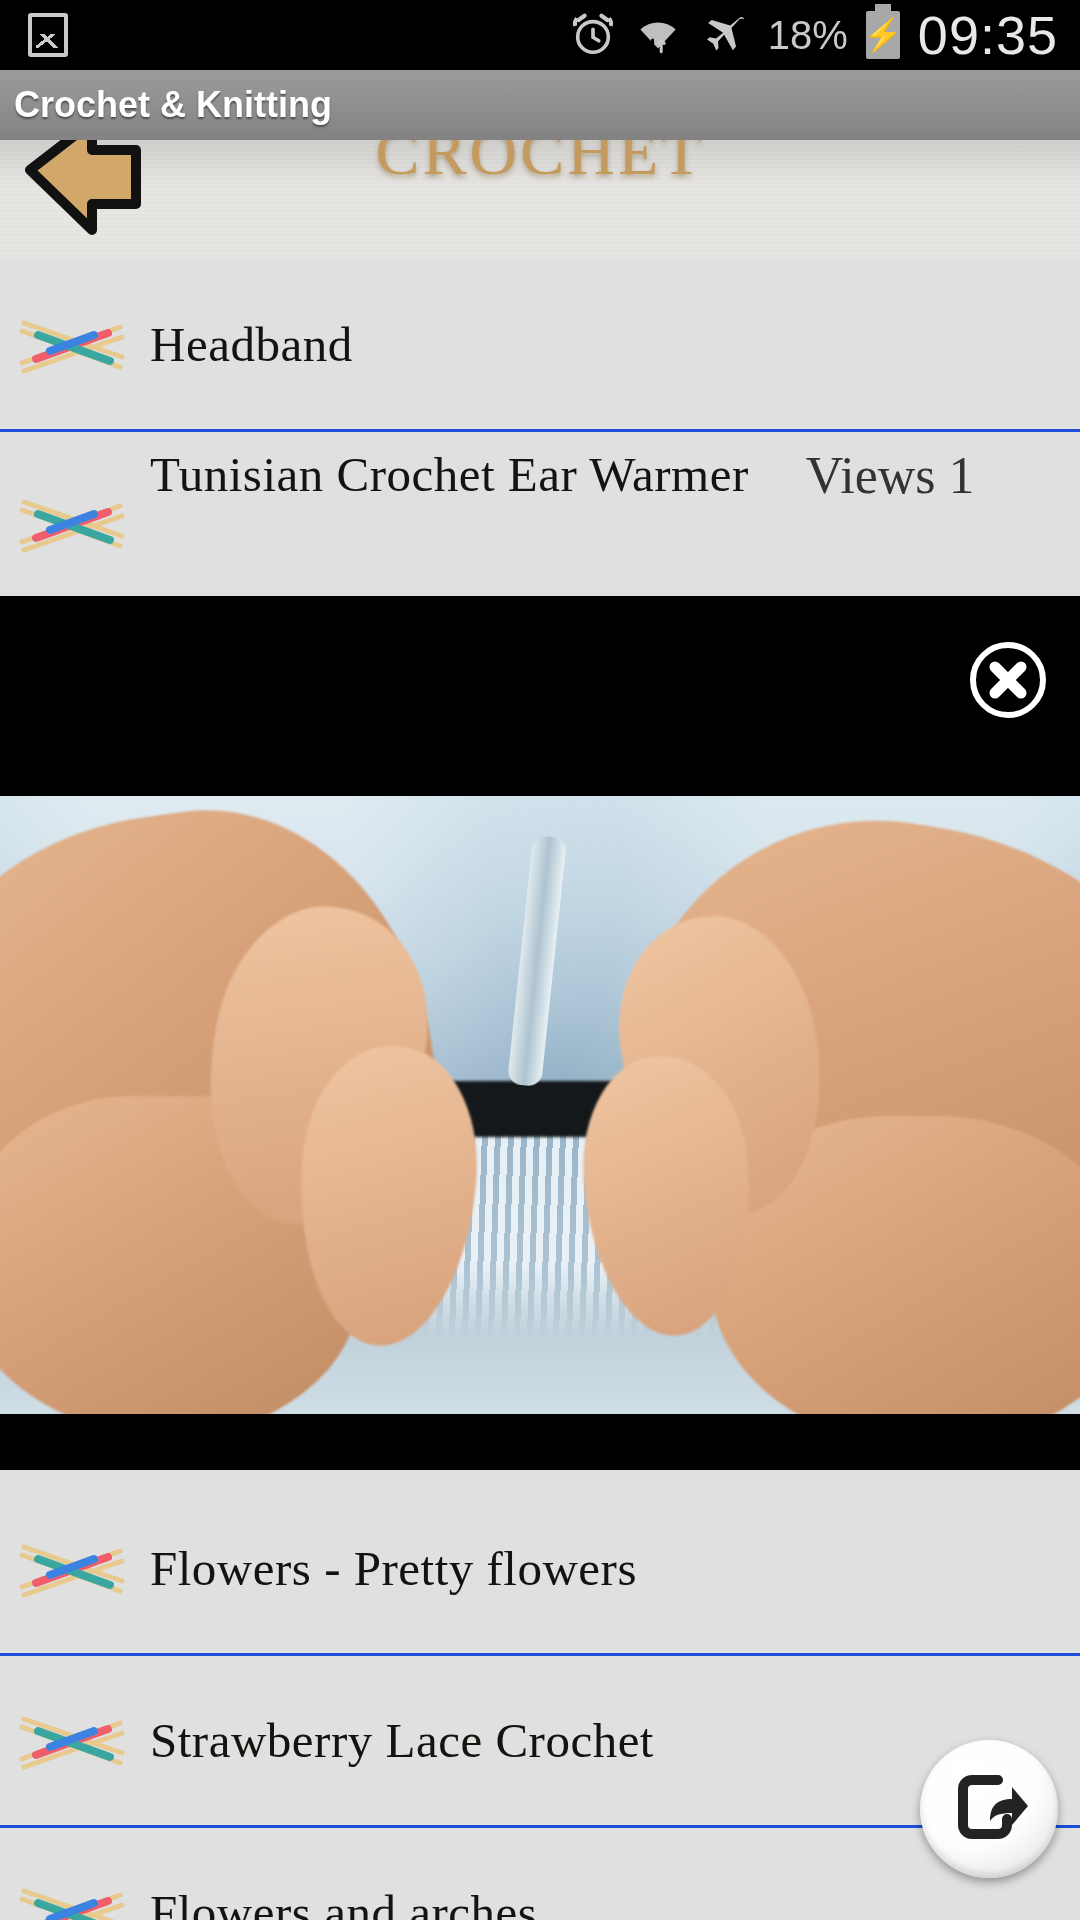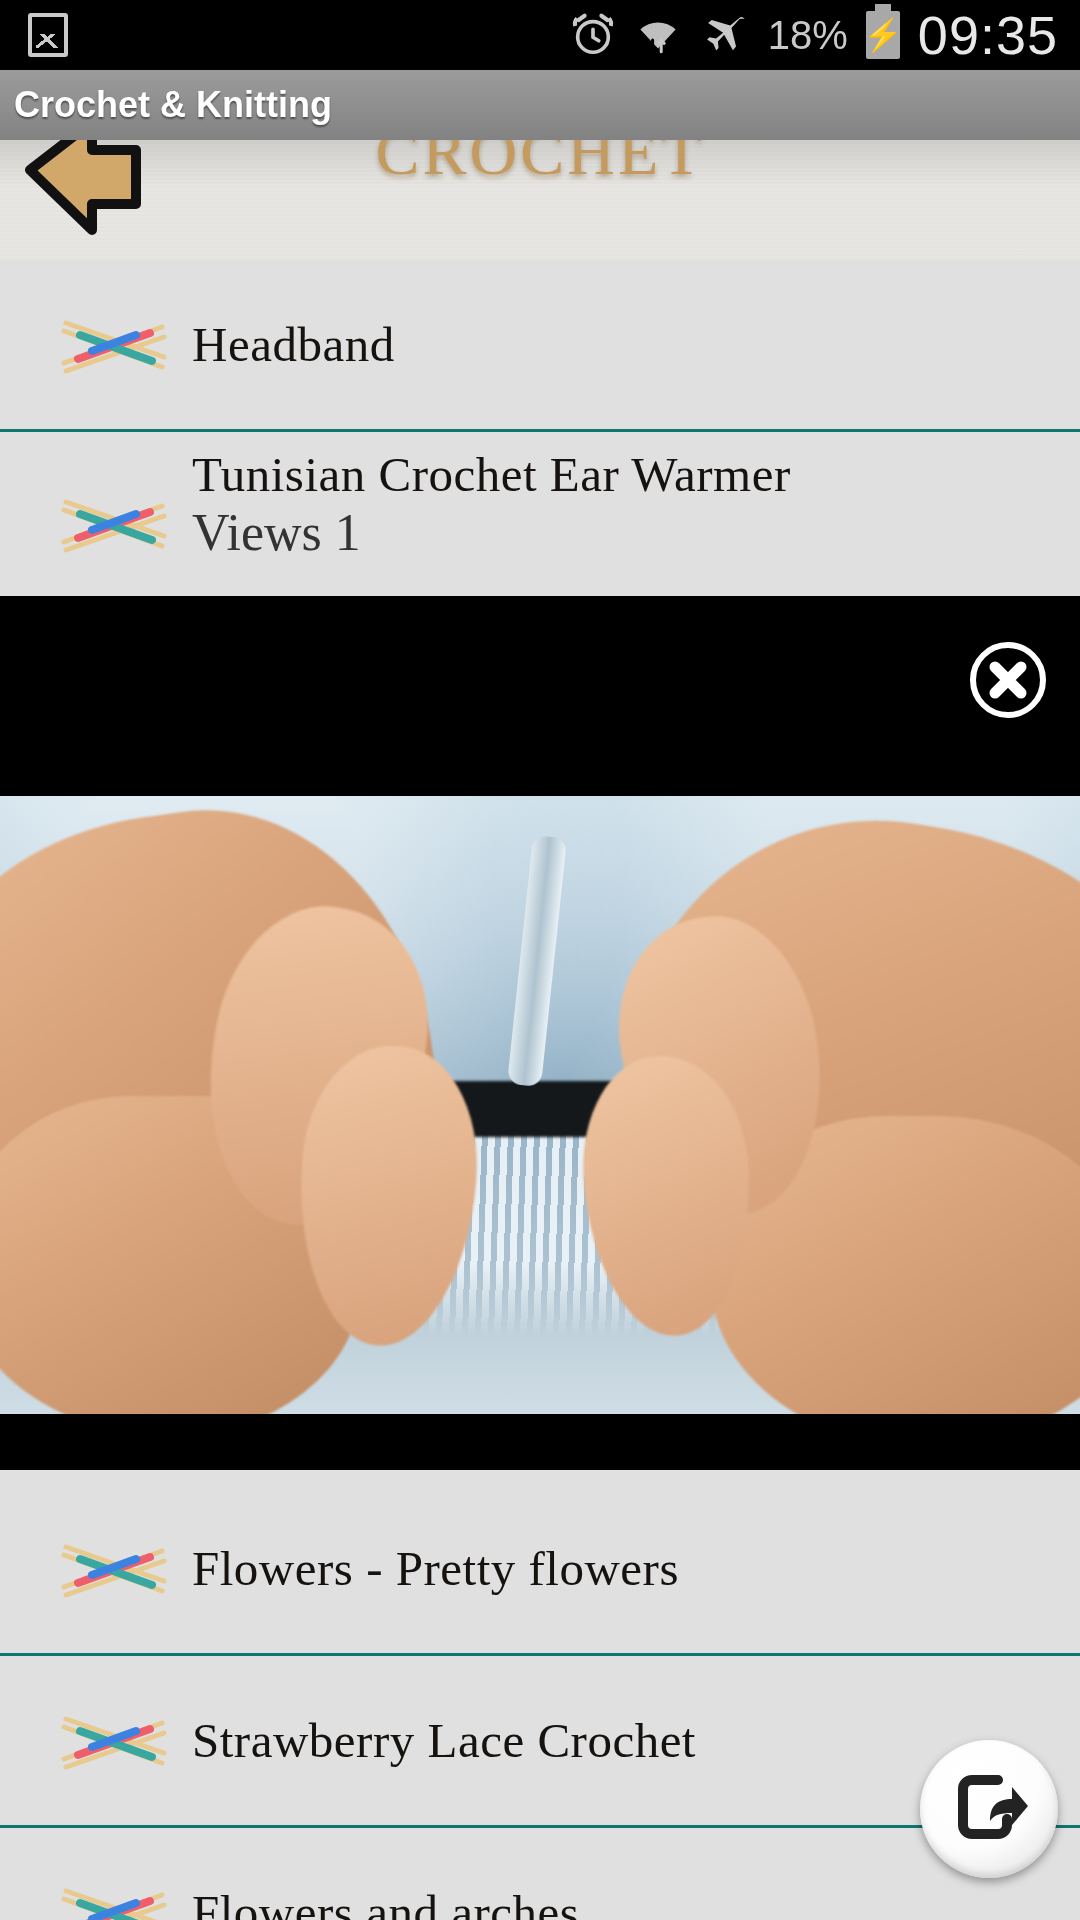--- a/index.html
+++ b/index.html
@@ -64,36 +64,36 @@
     text-shadow:0 3px 5px rgba(120,90,40,.45);
   }
   .back-arrow{
     position:absolute; left:18px; top:-22px; width:150px; height:120px;
   }
 
   
   .list { position:absolute; left:0; top:260px; width:1080px; }
   .row {
     position:relative; width:1080px; background:#e0e0e0;
-    border-bottom:3px solid #0f766e;
-    display:flex; align-items:center; overflow:hidden;padding-left:42px;
+    border-bottom:3px solid #1d4ed8;
+    display:flex; align-items:center; overflow:hidden;
   }
   .row .hooks { width:112px; min-width:112px; height:64px; margin-left:16px; }
   .row .label {
     font-family:"Liberation Serif", serif;
     font-size:49px; color:#15120f; letter-spacing:0.5px; padding-left:22px;
     white-space:nowrap;
   }
   .row .sublabel{
     font-family:"Liberation Serif", serif; font-size:52px; color:#333; padding-left:22px;
   }
   .row-tall { height:172px; }
   .row-two { height:178px; align-items:flex-start; padding-top:14px; }
   .row-two .hooks { margin-top:46px; }
-  .row-two .txtcol { display:flex; flex-direction:column; }
+  .row-two .txtcol { display:flex; flex-direction:row;gap:35px; }
 
   
   .ad {
     position:absolute; left:0; top:596px; width:1080px; height:874px;
     background:#000; overflow:hidden; z-index:40;
   }
   .ad-video {
     position:absolute; left:0; top:200px; width:1080px; height:618px; overflow:hidden;
     background:linear-gradient(to bottom,#b9cfdd 0%,#a9c2d4 40%,#cfdbe4 100%);
   }

